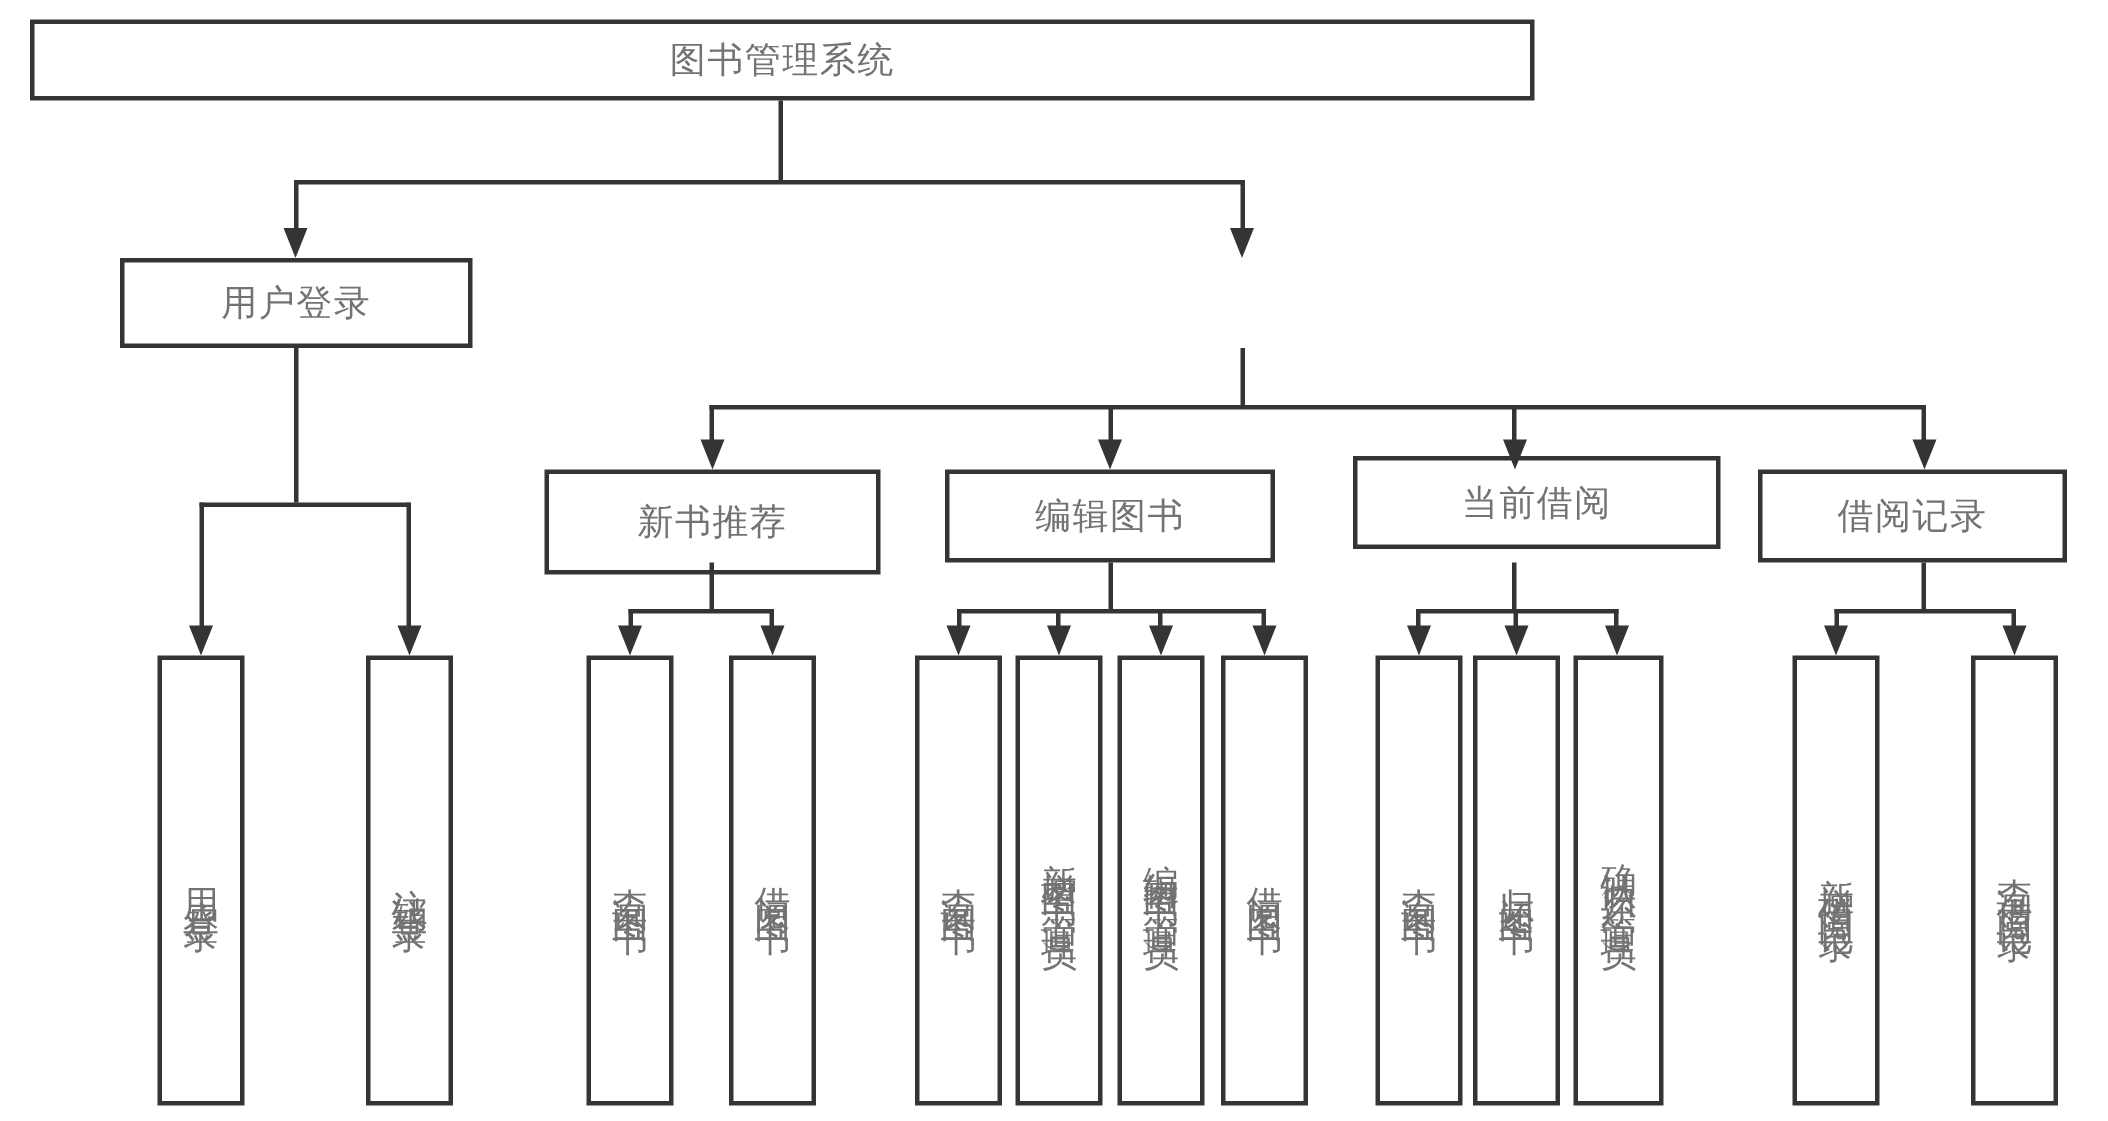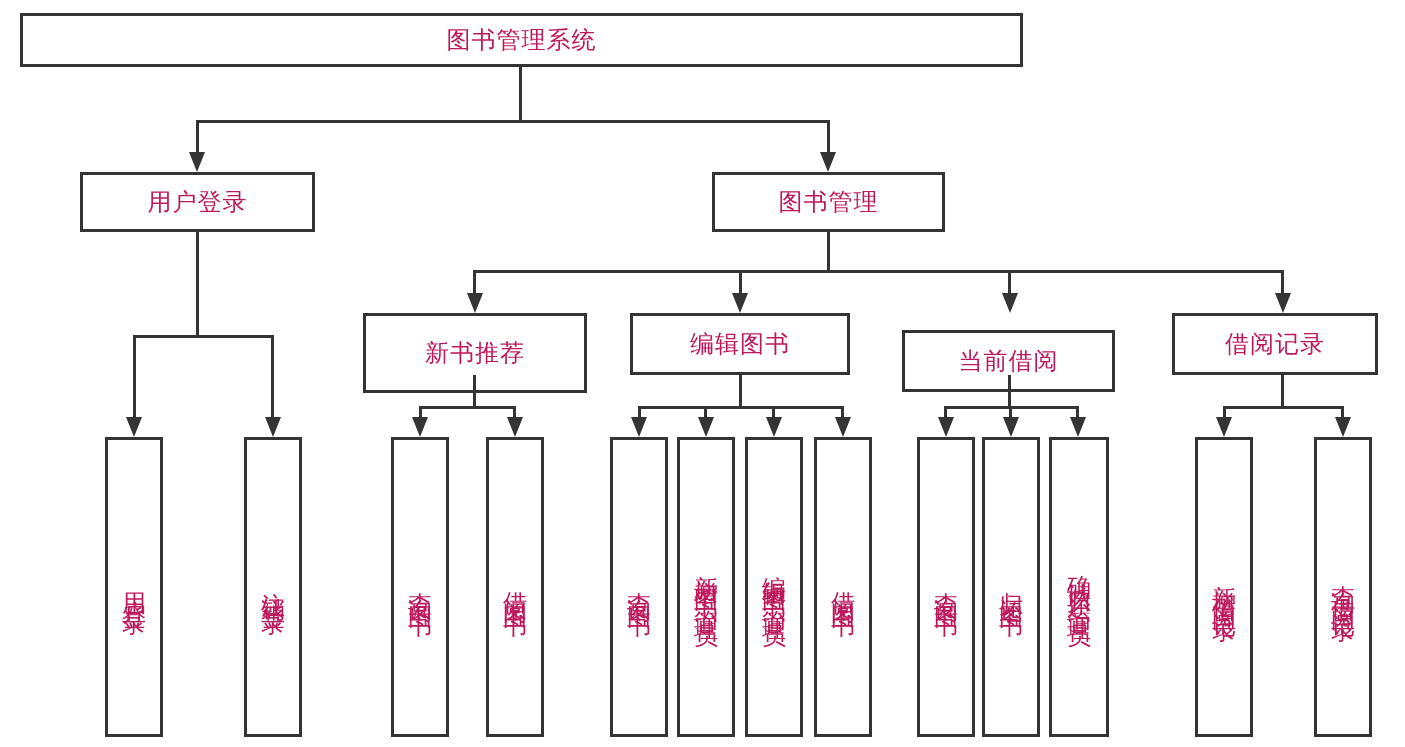--- a/index.html
+++ b/index.html
@@ -4,21 +4,21 @@
 <style>
   html,body{margin:0;padding:0;background:#fff;}
   .canvas{
     position:relative;width:1405px;height:747px;background:#ffffff;overflow:hidden;
     font-family:"DejaVu Sans","Liberation Sans",sans-serif;color:#333;
   }
   .node{
     position:absolute;box-sizing:border-box;background:#fff;border:3px solid #343434;
     display:flex;align-items:center;justify-content:center;
   }
-  .node .lbl{font-size:24px;color:#be185d;letter-spacing:1px;white-space:nowrap;}
+  .node .lbl{font-size:24px;color:#737373;letter-spacing:1px;white-space:nowrap;}
   .leaf .lbl{
     writing-mode:vertical-rl;text-orientation:mixed;
     font-size:24px;letter-spacing:7px;line-height:1;white-space:normal;
   }
   .ln{position:absolute;background:#343434;}
   .ar{
     position:absolute;width:0;height:0;
     border-left:8px solid transparent;border-right:8px solid transparent;
     border-top:20px solid #343434;
   }
@@ -33,31 +33,28 @@
 
 <div class="canvas">
 
   <div class="node" style="left:20px;top:13px;width:1003px;height:54px">
     <span class="lbl">图书管理系统</span>
   </div>
 
   <div class="node" style="left:80px;top:172px;width:235px;height:60px">
     <span class="lbl">用户登录</span>
   </div>
-  <div class="node" style="left:712px;top:172px;width:233px;height:60px">
-    <span class="lbl">图书管理</span>
-  </div>
 
-  <div class="node" style="left:363px;top:313px;width:224px;height:80px">
+  <div class="node" style="left:363px;top:313px;width:224px;height:70px">
     <span class="lbl">新书推荐</span>
   </div>
   <div class="node" style="left:630px;top:313px;width:220px;height:62px">
     <span class="lbl">编辑图书</span>
   </div>
-  <div class="node" style="left:902px;top:330px;width:213px;height:62px">
+  <div class="node" style="left:902px;top:304px;width:245px;height:62px">
     <span class="lbl">当前借阅</span>
   </div>
   <div class="node" style="left:1172px;top:313px;width:206px;height:62px">
     <span class="lbl">借阅记录</span>
   </div>
 
   <div class="node leaf" style="left:105px;top:437px;width:58px;height:300px">
     <span class="lbl">用户登录</span>
   </div>
   <div class="node leaf" style="left:244px;top:437px;width:58px;height:300px">

